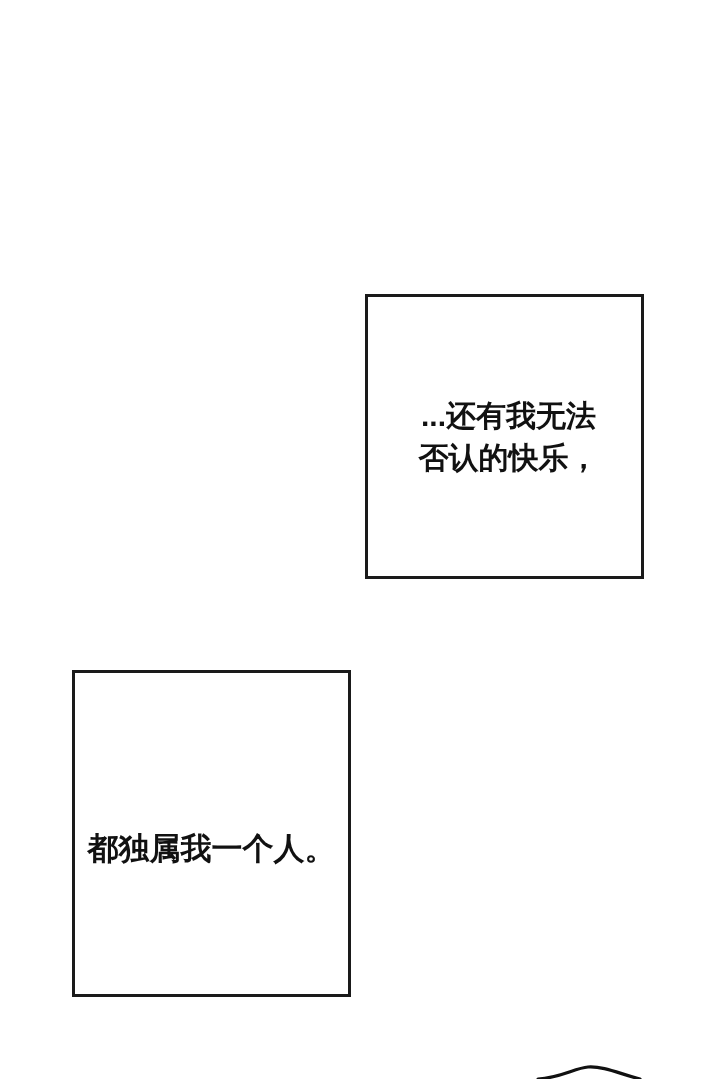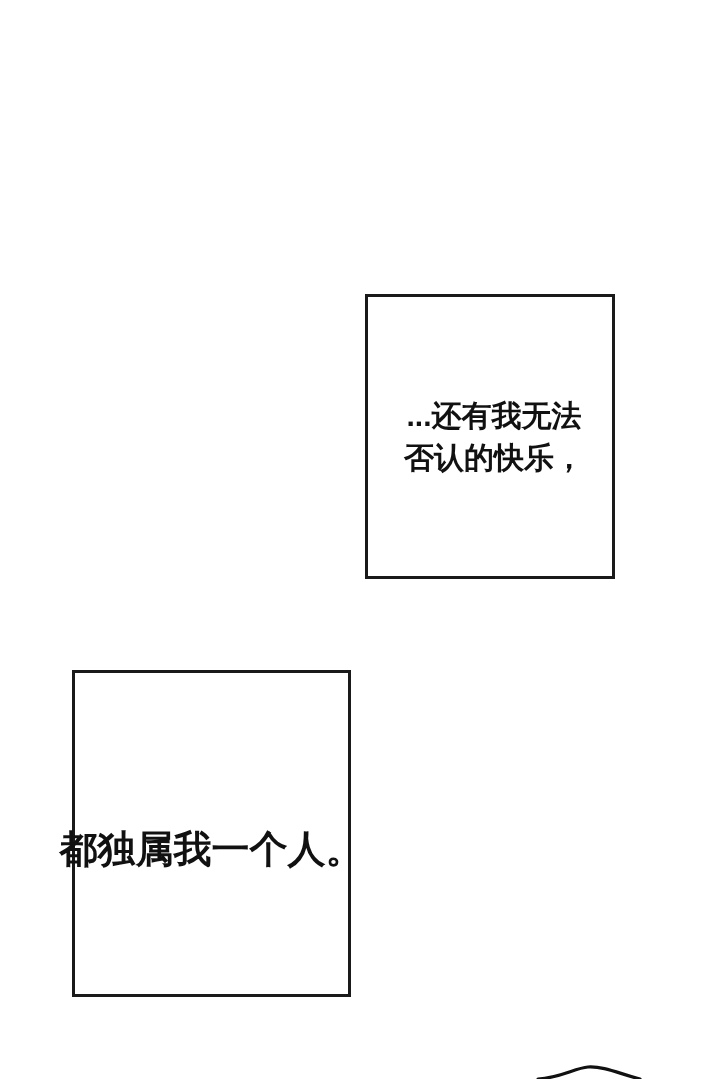--- a/index.html
+++ b/index.html
@@ -51,38 +51,38 @@
   #panel-1 .panel-text {
     font-size: 30px;
     line-height: 1.3;
     transform: translate(6px, -2px);
   }
 
   
   #panel-2 {
     left: 365px;
     top: 294px;
-    width: 250px;
+    width: 279px;
     height: 285px;
   }
   #panel-2 .panel-text {
     font-size: 30px;
     line-height: 1.38;
     transform: translate(4px, 0px);
   }
 
   
   #panel-3 {
     left: 72px;
     top: 670px;
     width: 279px;
     height: 327px;
   }
   #panel-3 .panel-text {
-    font-size: 38px;
+    font-size: 31px;
     line-height: 1.3;
     transform: translate(0px, 16px);
     white-space: nowrap;
   }
 
   
   #bottom-arc {
     position: absolute;
     left: 520px;
     top: 1040px;

